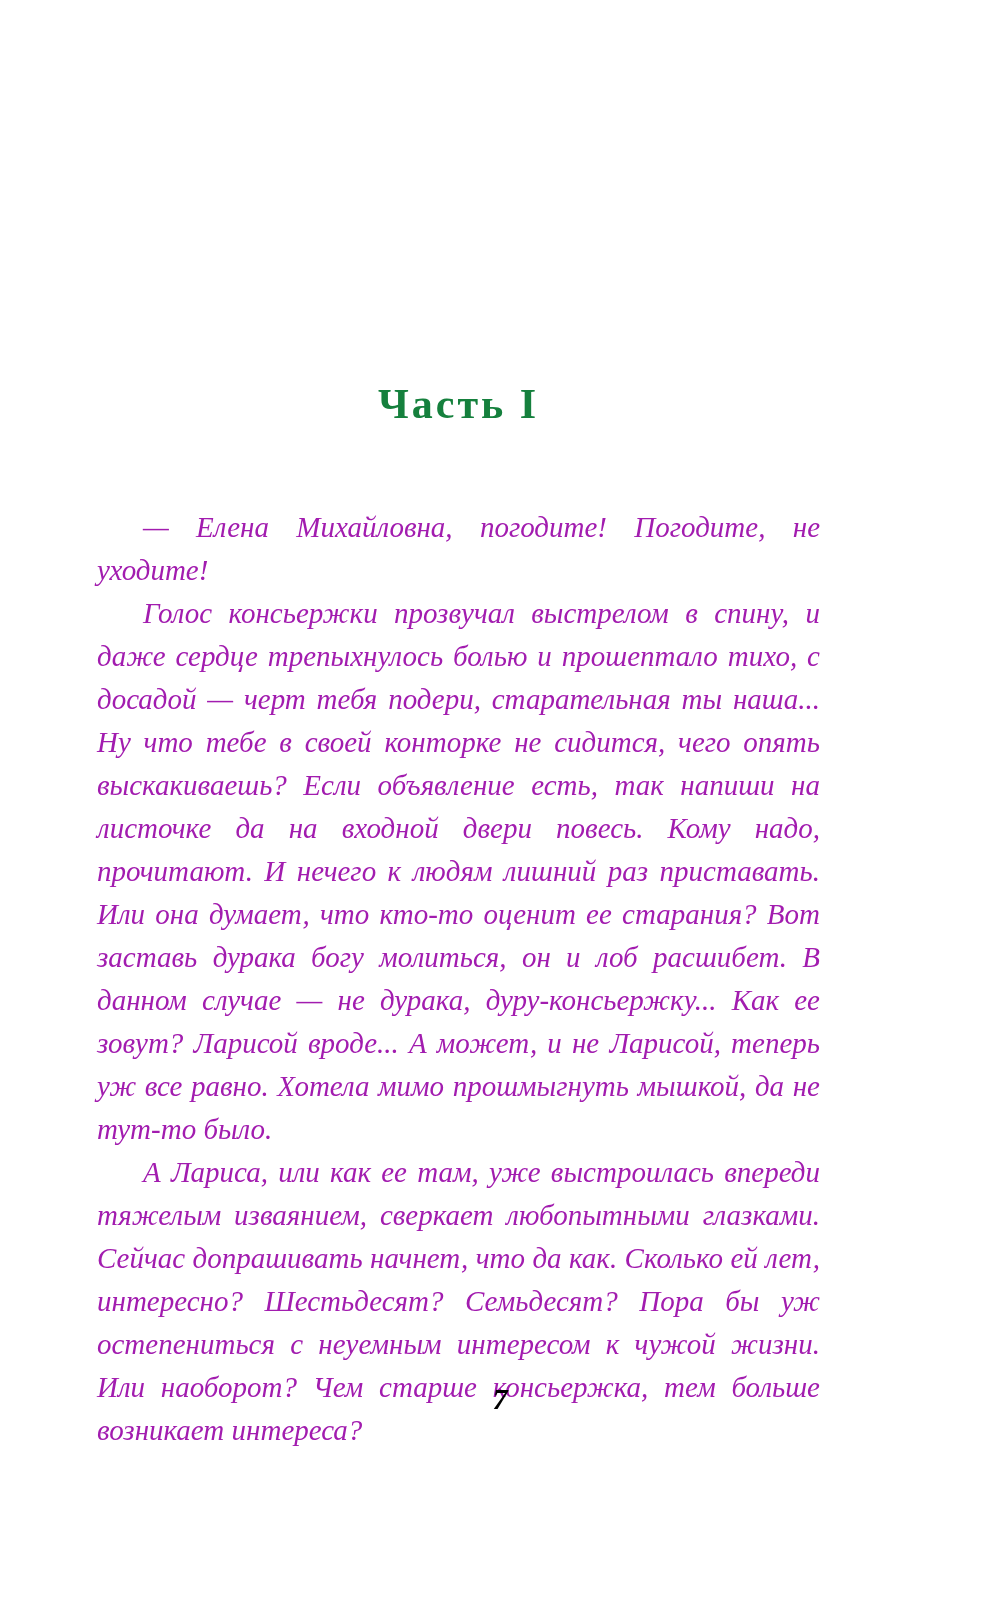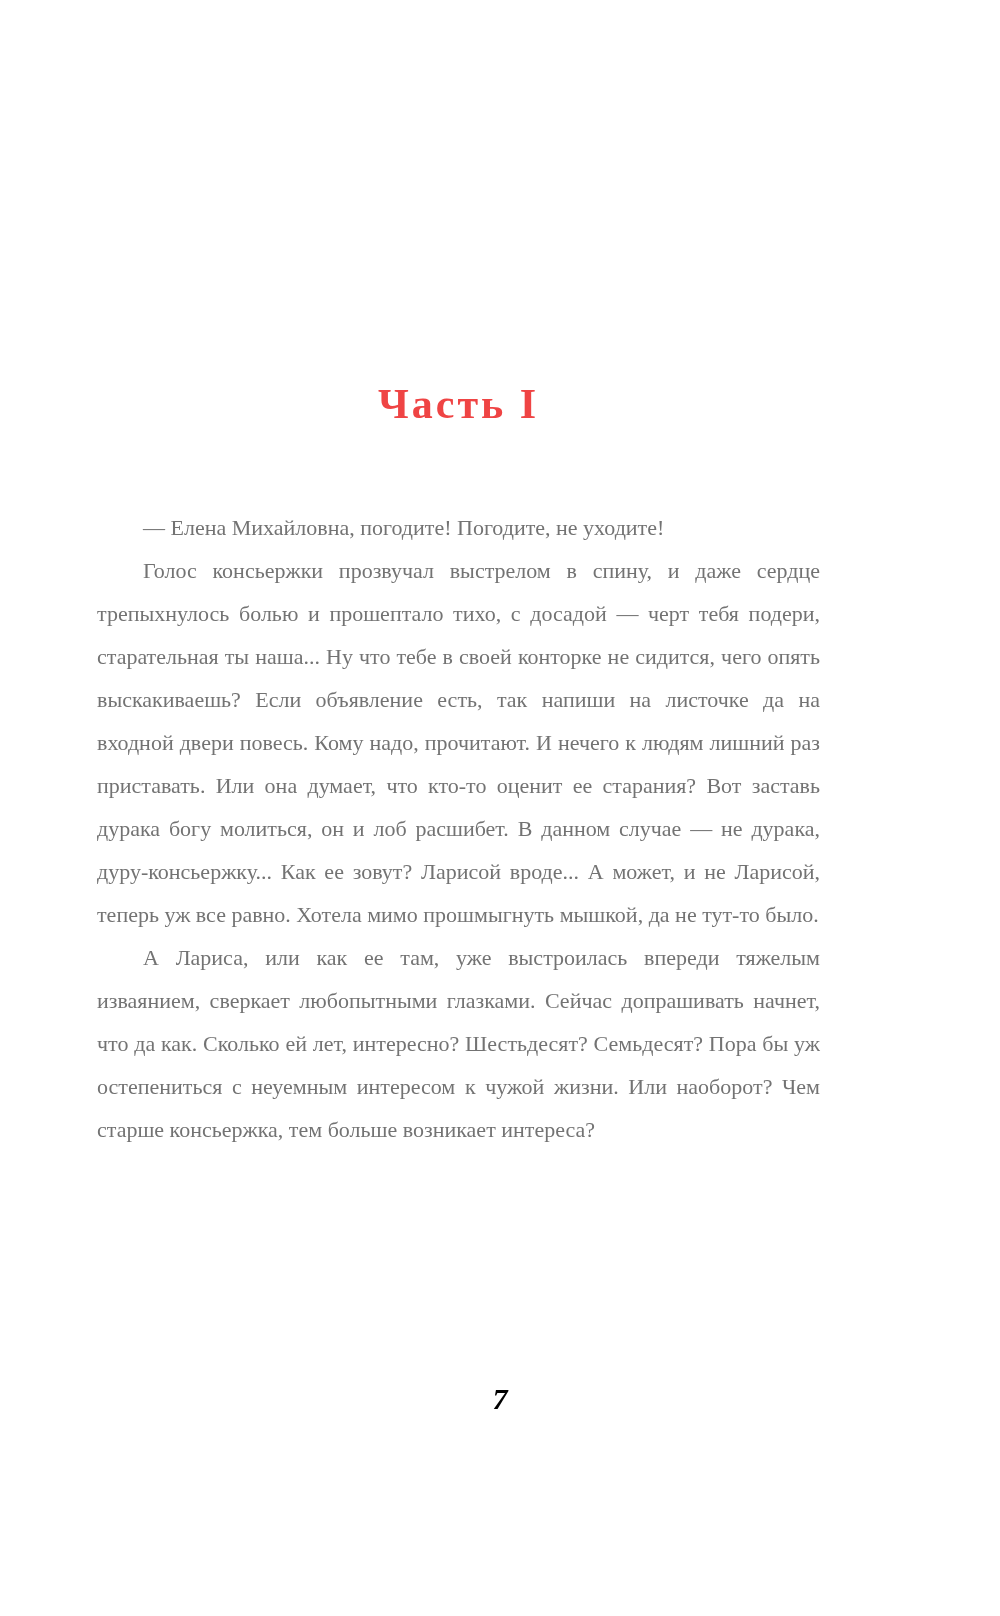--- a/index.html
+++ b/index.html
@@ -28,29 +28,30 @@
     left: 97px;
     top: 380px;
     width: 723px;
   }
   .part-title {
     font-size: 42px;
     font-weight: 700;
     letter-spacing: 3px;
     text-align: center;
     margin: 0 0 78px 0;
-    color: #ef4444;
+    color: #15803d;
   }
   .body-text {
-    font-size: 22px;
+    font-size: 29px;
     line-height: 43px;
     text-align: justify;
     text-justify: inter-word;
-    color: #737373;
+    color: #a21caf;
     hyphens: manual;
+    font-style: italic;
   }
   .body-text p {
     margin: 0;
     text-indent: 46px;
   }
   .page-number {
     position: absolute;
     left: 0;
     top: 1382px;
     width: 1000px;

